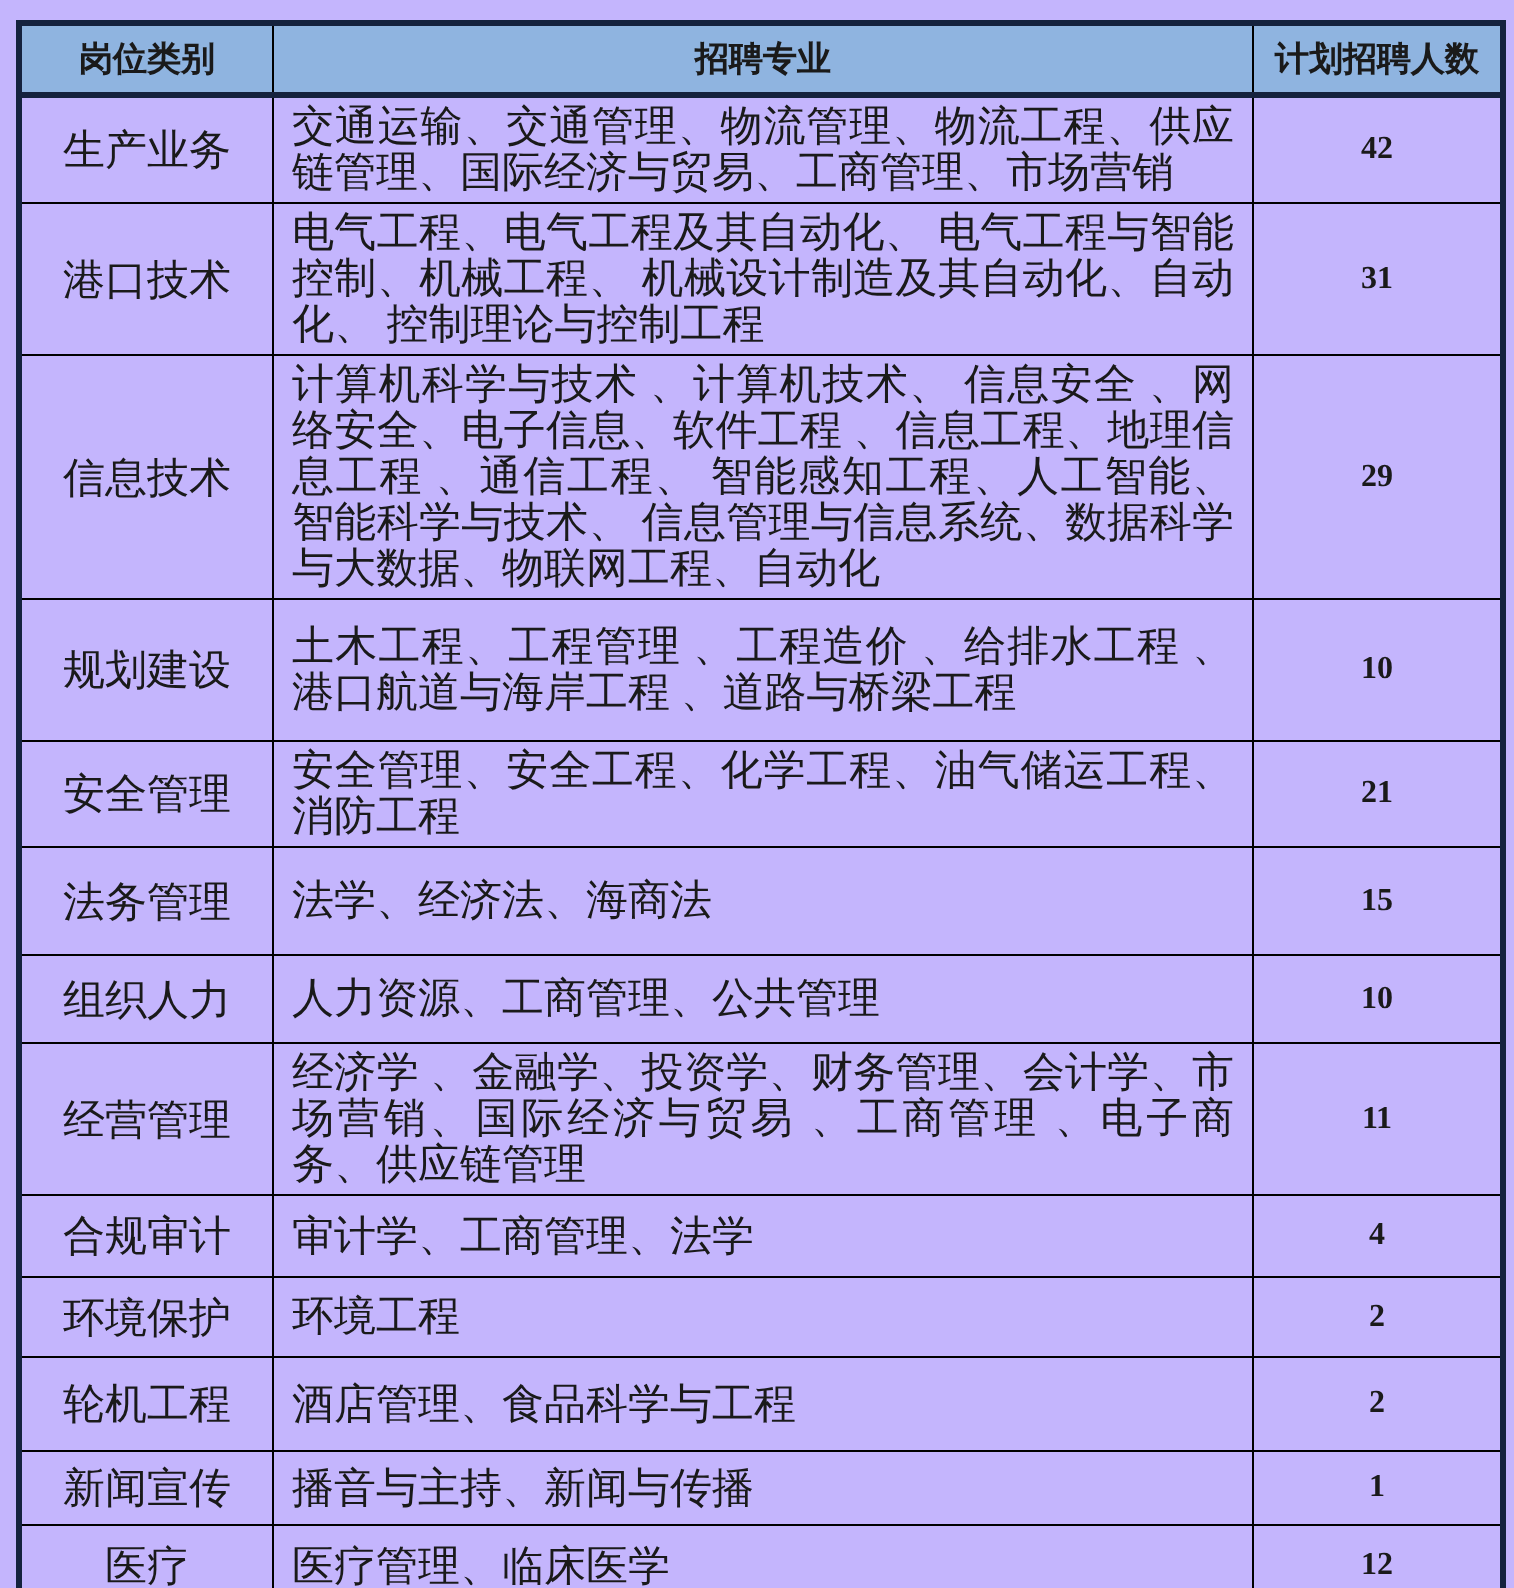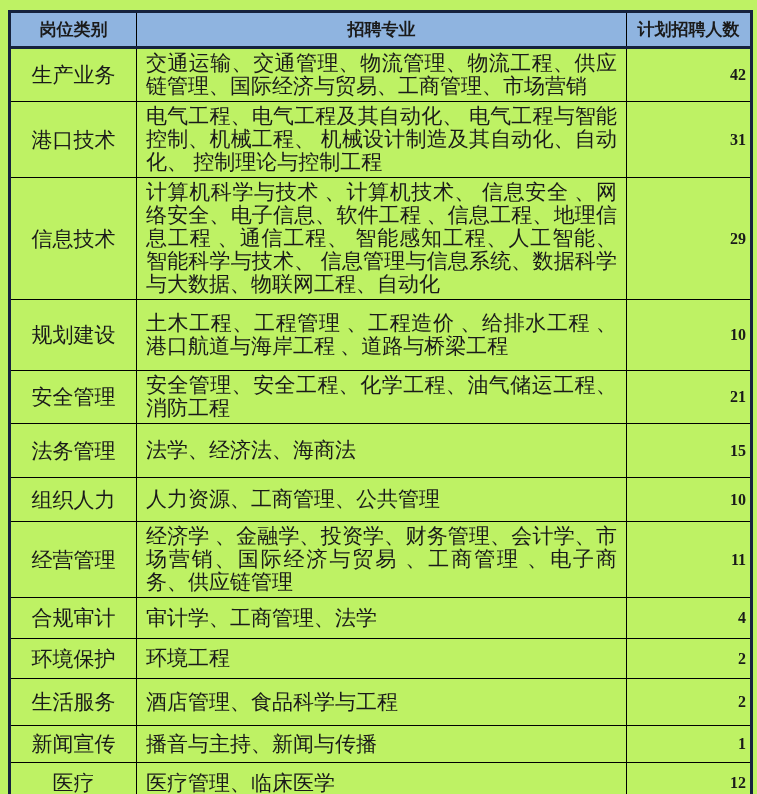--- a/index.html
+++ b/index.html
@@ -8,21 +8,21 @@
     background: #ffffff;
     width: 757px;
     font-family: "Liberation Serif", "DejaVu Serif", serif;
     color: #1a1a1a;
   }
   .page {
     width: 757px;
     height: 794px;
     box-sizing: border-box;
     padding: 10px 7px 6px 8px;
-    background: #bef264;
+    background: #c4b5fd;
   }
   table.recruit {
     width: 742px;
     border-collapse: collapse;
     table-layout: fixed;
     border: 3px solid #15223E;
   }
   col.c-cat   { width: 127px; }
   col.c-major { width: 490px; }
   col.c-count { width: 125px; }
@@ -48,21 +48,21 @@
     padding: 3px 4px;
   }
   td.majors {
     font-size: 21px;
     text-align: justify;
     text-justify: inter-ideograph;
     line-height: 23px;
     padding: 3px 9px;
   }
   td.count {
-    text-align: right;
+    text-align: center;
     font-weight: bold;
     font-size: 16px;
     padding: 3px 4px;
   }
 
   tfoot td {
     background: #8FB4E0;
     border-top: 2px solid #15223E;
     border-bottom: none;
   }
@@ -132,21 +132,21 @@
         <td class="cat">合规审计</td>
         <td class="majors">审计学、工商管理、法学</td>
         <td class="count">4</td>
       </tr>
       <tr style="height:40px">
         <td class="cat">环境保护</td>
         <td class="majors">环境工程</td>
         <td class="count">2</td>
       </tr>
       <tr style="height:47px">
-        <td class="cat">生活服务</td>
+        <td class="cat">轮机工程</td>
         <td class="majors">酒店管理、食品科学与工程</td>
         <td class="count">2</td>
       </tr>
       <tr style="height:37px">
         <td class="cat">新闻宣传</td>
         <td class="majors">播音与主持、新闻与传播</td>
         <td class="count">1</td>
       </tr>
       <tr style="height:42px">
         <td class="cat">医疗</td>

